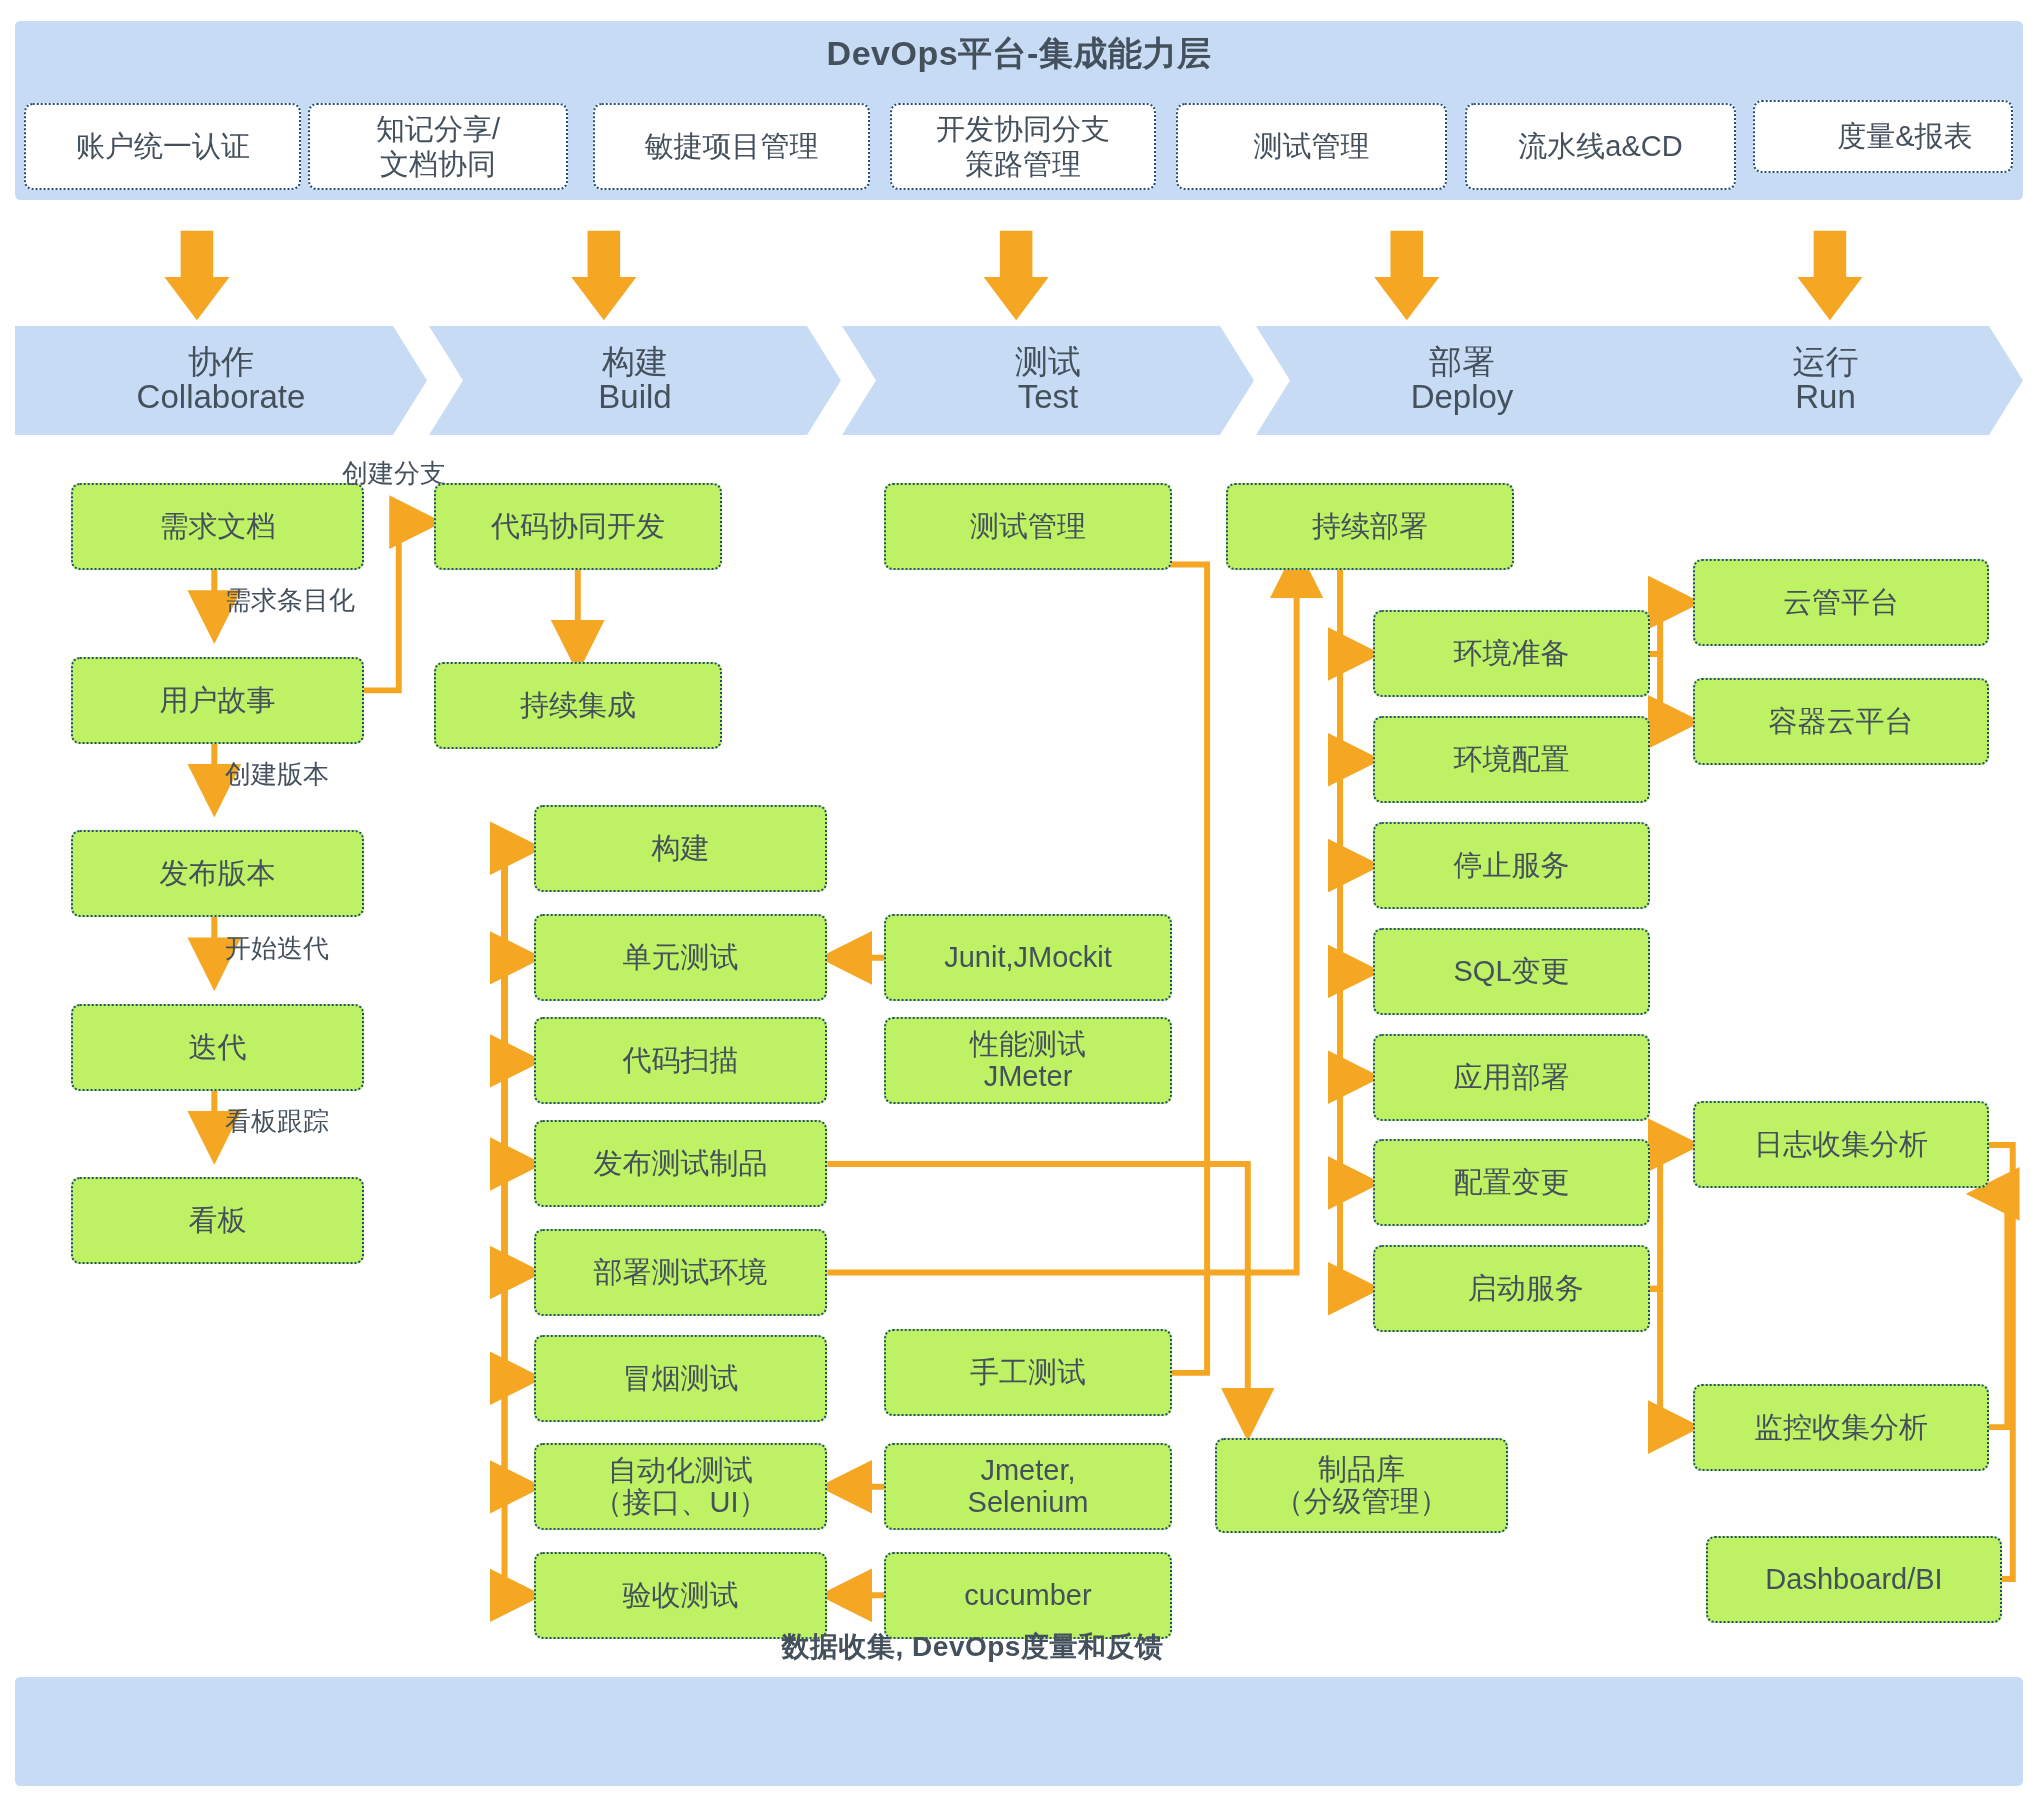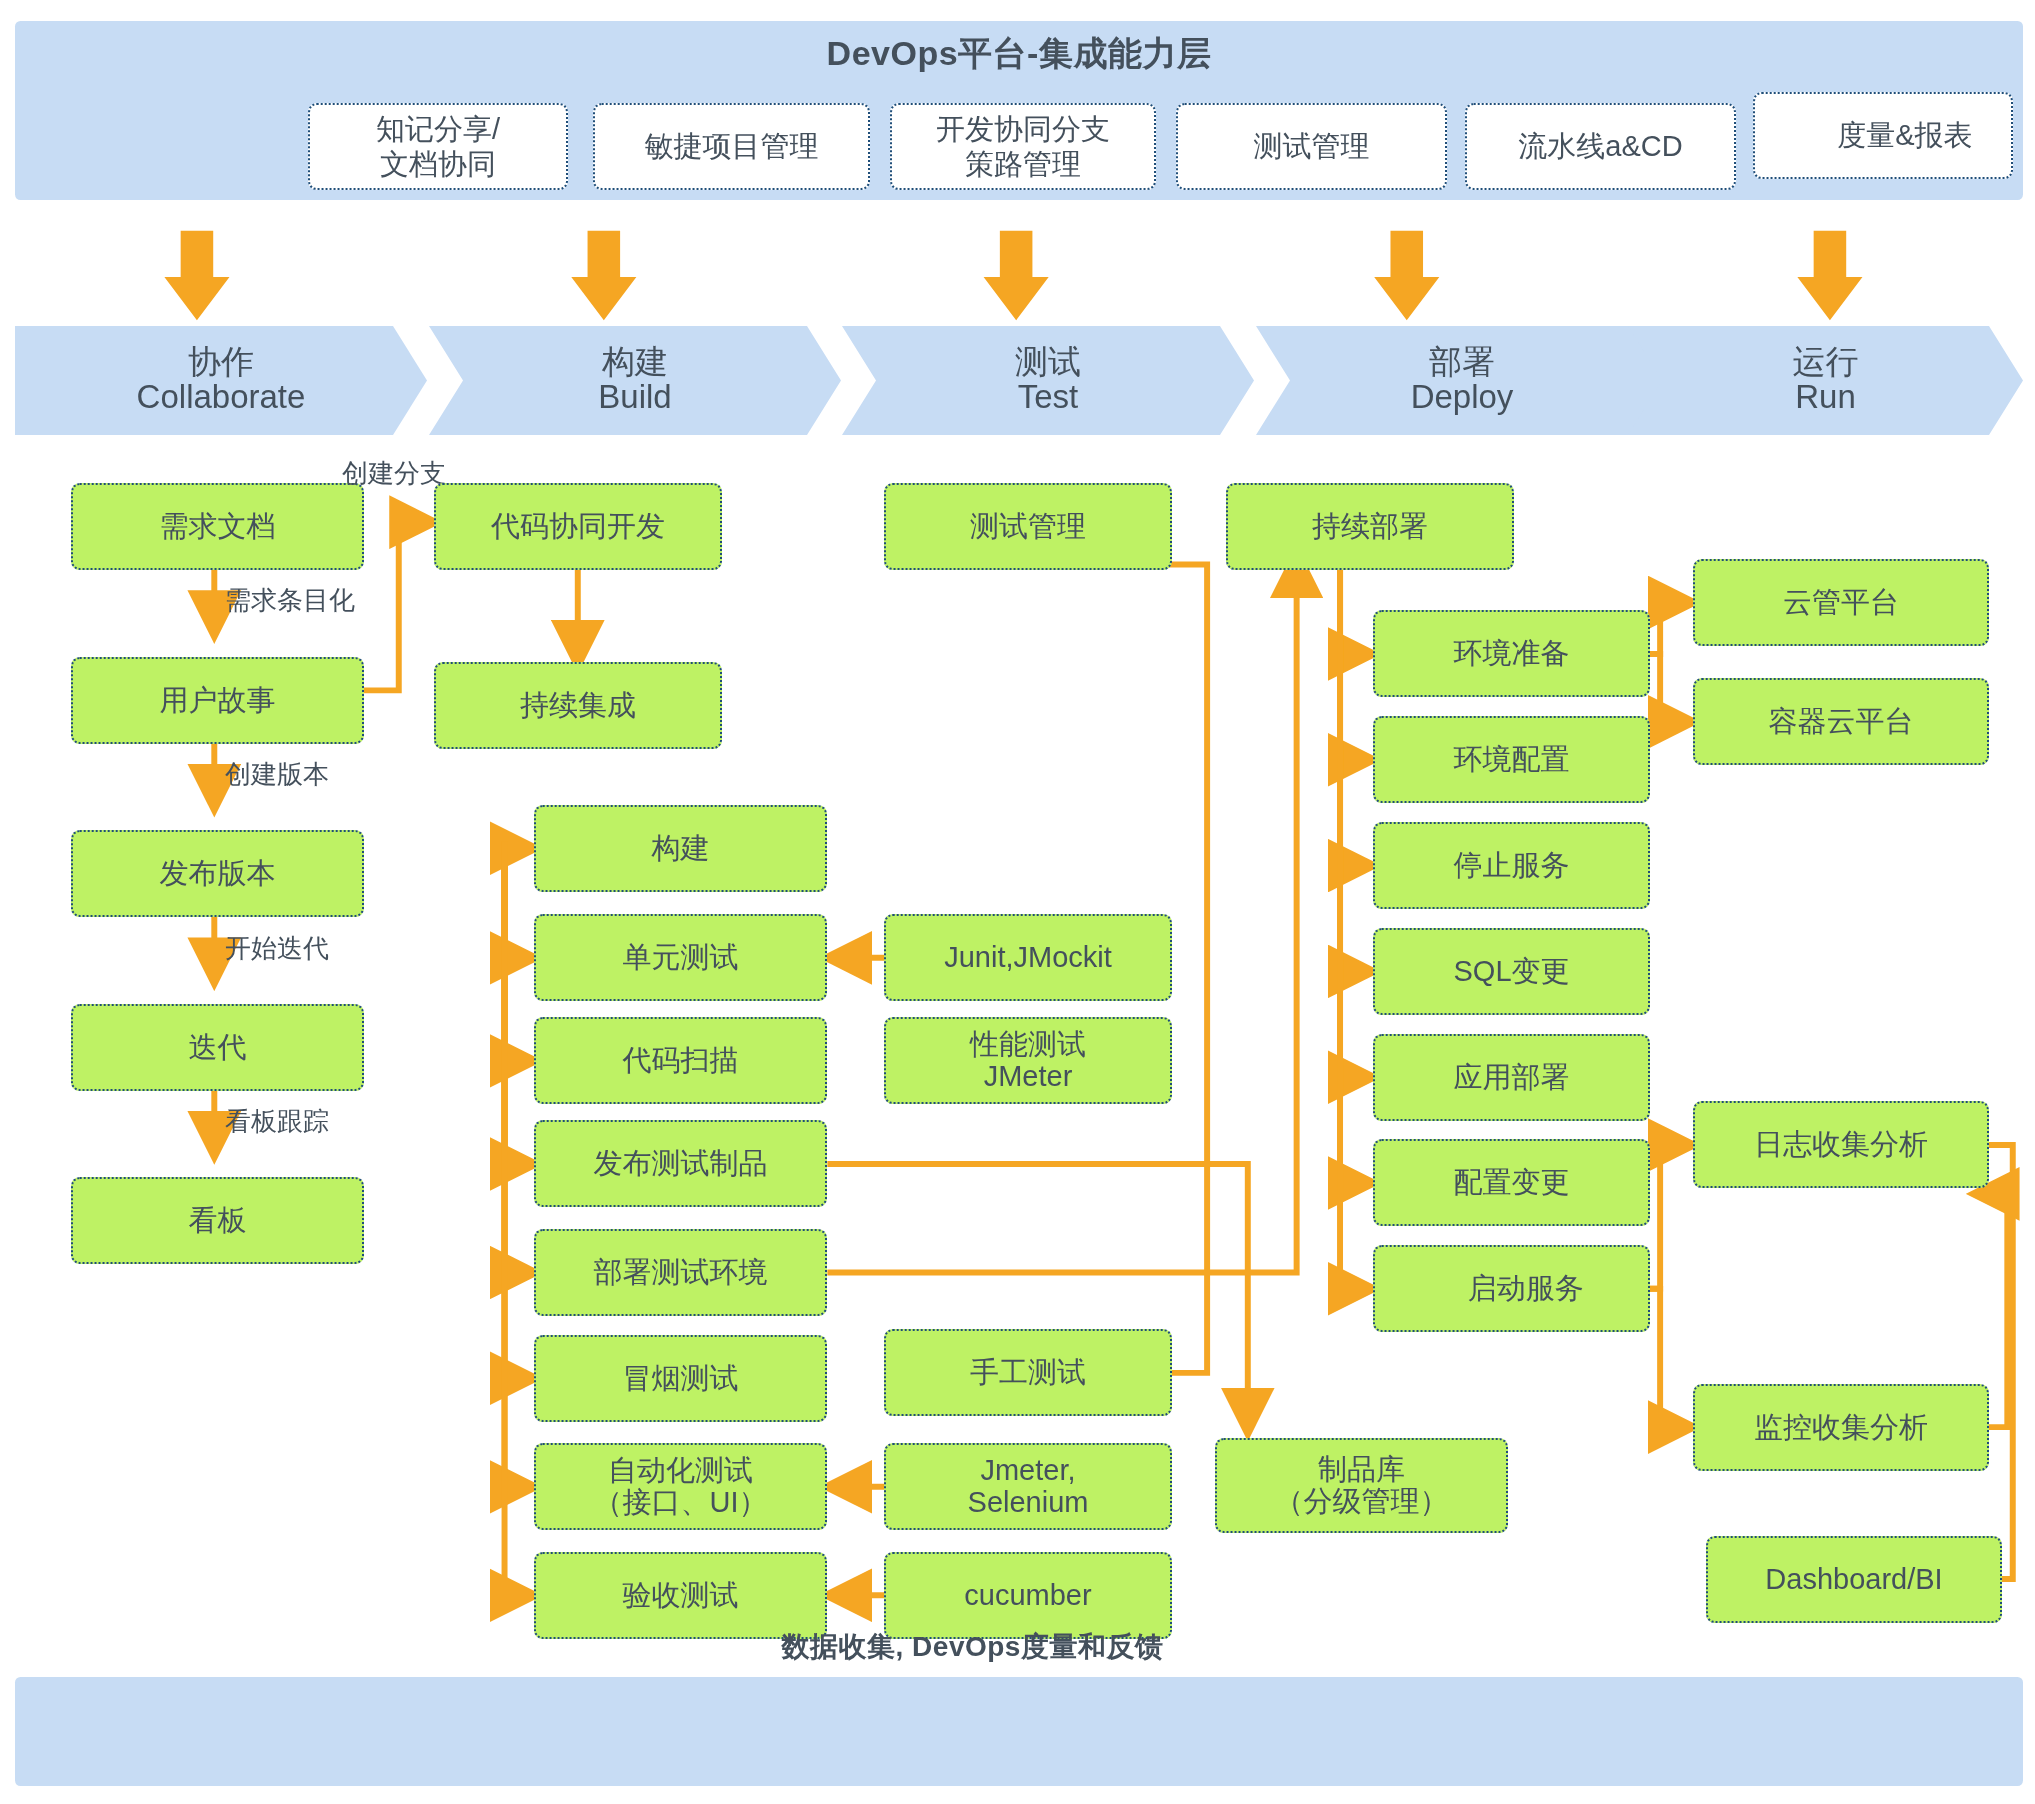--- a/index.html
+++ b/index.html
@@ -104,38 +104,41 @@
       <polygon points="1083,425 1143,425 1143,510 1173,510 1113,590 1053,510 1083,510"></polygon>
       <polygon points="1843,425 1903,425 1903,510 1933,510 1873,590 1813,510 1843,510"></polygon>
       <polygon points="2563,425 2623,425 2623,510 2653,510 2593,590 2533,510 2563,510"></polygon>
       <polygon points="3343,425 3403,425 3403,510 3433,510 3373,590 3313,510 3343,510"></polygon>
     </g>
   </svg>
 
   <div class="band" style="left:15px;top:20.6px;width:2008px;height:179px;"></div>
   <div class="band-title" style="left:15px;top:31px;width:2008px;font-size:34px;">DevOps平台-集成能力层</div>
 
+  <div class="chip" style="left:24.4px;top:103px;width:277px;height:87px;">
+    <span>账户统一认证</span>
+  </div>
   <div class="chip" style="left:308px;top:103px;width:260px;height:87px;white-space:pre-line;">
     <span style="white-space:pre-line;">知记分享/
 文档协同</span>
   </div>
   <div class="chip" style="left:593px;top:103px;width:277px;height:87px;">
     <span>敏捷项目管理</span>
   </div>
   <div class="chip" style="left:890px;top:103px;width:266px;height:87px;">
     <span style="white-space:pre-line;">开发协同分支
 策路管理</span>
   </div>
   <div class="chip" style="left:1176px;top:103px;width:271px;height:87px;">
     <span>测试管理</span>
   </div>
   <div class="chip" style="left:1465px;top:103px;width:271px;height:87px;">
     <span>流水线a&amp;CD</span>
   </div>
-  <div class="chip" style="left:1753px;top:92px;width:260px;height:87px;padding-left:48px;">
+  <div class="chip" style="left:1753px;top:100px;width:260px;height:73px;padding-left:48px;">
     <span>度量&amp;报表</span>
   </div>
 
   <div class="chev first" style="left:15px;top:326px;width:412px;height:109px;">
     <span class="cn">协作</span>
     <span class="en">Collaborate</span>
   </div>
   <div class="chev" style="left:429px;top:326px;width:412px;height:109px;">
     <span class="cn">构建</span>
     <span class="en">Build</span>

